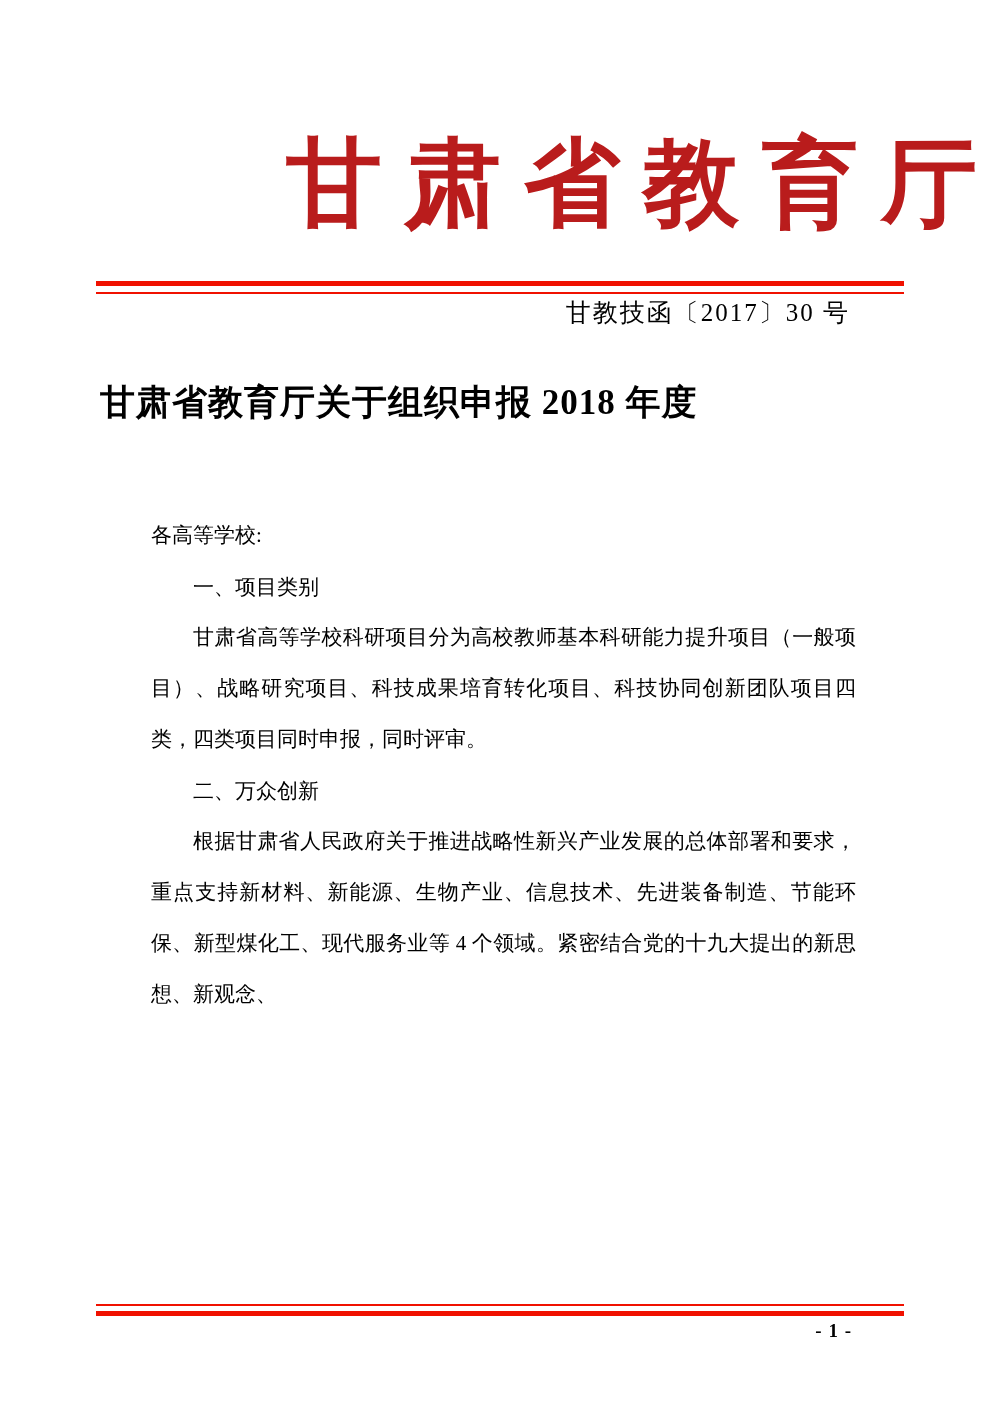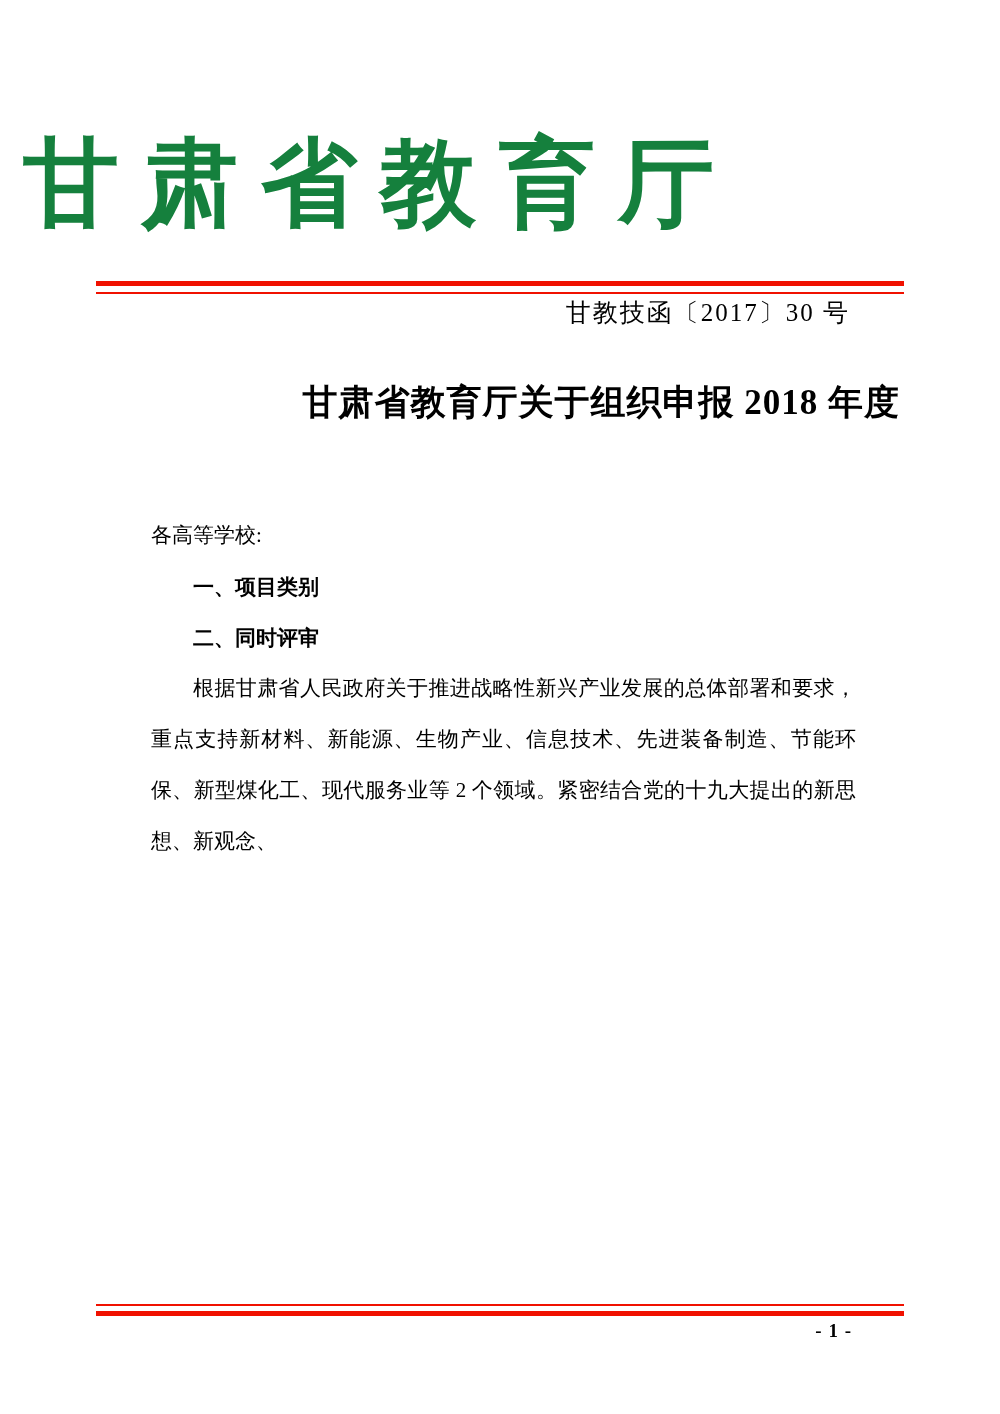--- a/index.html
+++ b/index.html
@@ -12,22 +12,22 @@
     margin: 0 auto;
     overflow: hidden;
     font-family: "Liberation Serif", "DejaVu Serif", serif;
     color: #000000;
   }
   .agency {
     position: absolute;
     top: 130px;
     left: 0;
     width: 100%;
-    text-align: left;
-    color: #15803d;
+    text-align: right;
+    color: #b91c1c;
     font-weight: bold;
     font-size: 96px;
     line-height: 1.1;
     letter-spacing: 23px;
     padding-left: 23px;
     font-family: "DejaVu Serif", "Liberation Serif", serif;
     white-space: nowrap;
   }
   .rule {
     position: absolute;
@@ -45,41 +45,41 @@
     right: 150px;
     font-size: 25px;
     letter-spacing: 2px;
     white-space: nowrap;
   }
   .doc-title {
     position: absolute;
     top: 377px;
     left: 100px;
     width: 800px;
-    text-align: right;
+    text-align: left;
     font-size: 35px;
     font-weight: bold;
     line-height: 52px;
     letter-spacing: 1px;
   }
   .body-text {
     position: absolute;
     top: 510px;
     left: 151px;
     width: 705px;
     font-size: 21px;
     line-height: 51px;
     text-align: justify;
     text-justify: inter-ideograph;
   }
   .body-text p { text-align: justify; text-justify: inter-character; }
   .para { text-indent: 2em; }
   .salutation { text-indent: 0; }
   .heading {
-    font-weight: bold;
+    font-weight: normal;
     font-family: "Liberation Sans", "DejaVu Sans", sans-serif;
   }
   .page-number {
     position: absolute;
     top: 1320px;
     right: 148px;
     font-size: 19px;
     letter-spacing: 1px;
     font-weight: bold;
   }
@@ -96,22 +96,23 @@
 
   <div class="doc-number">甘教技函〔2017〕30 号</div>
 
   <div class="doc-title">
     <div>甘肃省教育厅关于组织申报 2018 年度</div>
   </div>
 
   <div class="body-text">
     <p class="salutation">各高等学校:</p>
     <p class="para heading">一、项目类别</p>
-    <p class="para heading">二、同时评审</p>
-    <p class="para">根据甘肃省人民政府关于推进战略性新兴产业发展的总体部署和要求，重点支持新材料、新能源、生物产业、信息技术、先进装备制造、节能环保、新型煤化工、现代服务业等 2 个领域。紧密结合党的十九大提出的新思想、新观念、</p>
+    <p class="para">甘肃省高等学校科研项目分为高校教师基本科研能力提升项目（一般项目）、战略研究项目、科技成果培育转化项目、科技协同创新团队项目四类，四类项目同时申报，同时评审。</p>
+    <p class="para heading">二、万众创新</p>
+    <p class="para">根据甘肃省人民政府关于推进战略性新兴产业发展的总体部署和要求，重点支持新材料、新能源、生物产业、信息技术、先进装备制造、节能环保、新型煤化工、现代服务业等 4 个领域。紧密结合党的十九大提出的新思想、新观念、</p>
   </div>
 
   <div class="rule rule-bottom-thin"></div>
   <div class="rule rule-bottom-thick"></div>
 
   <div class="page-number">- 1 -</div>
 
 </div>
 
 </body></html>

